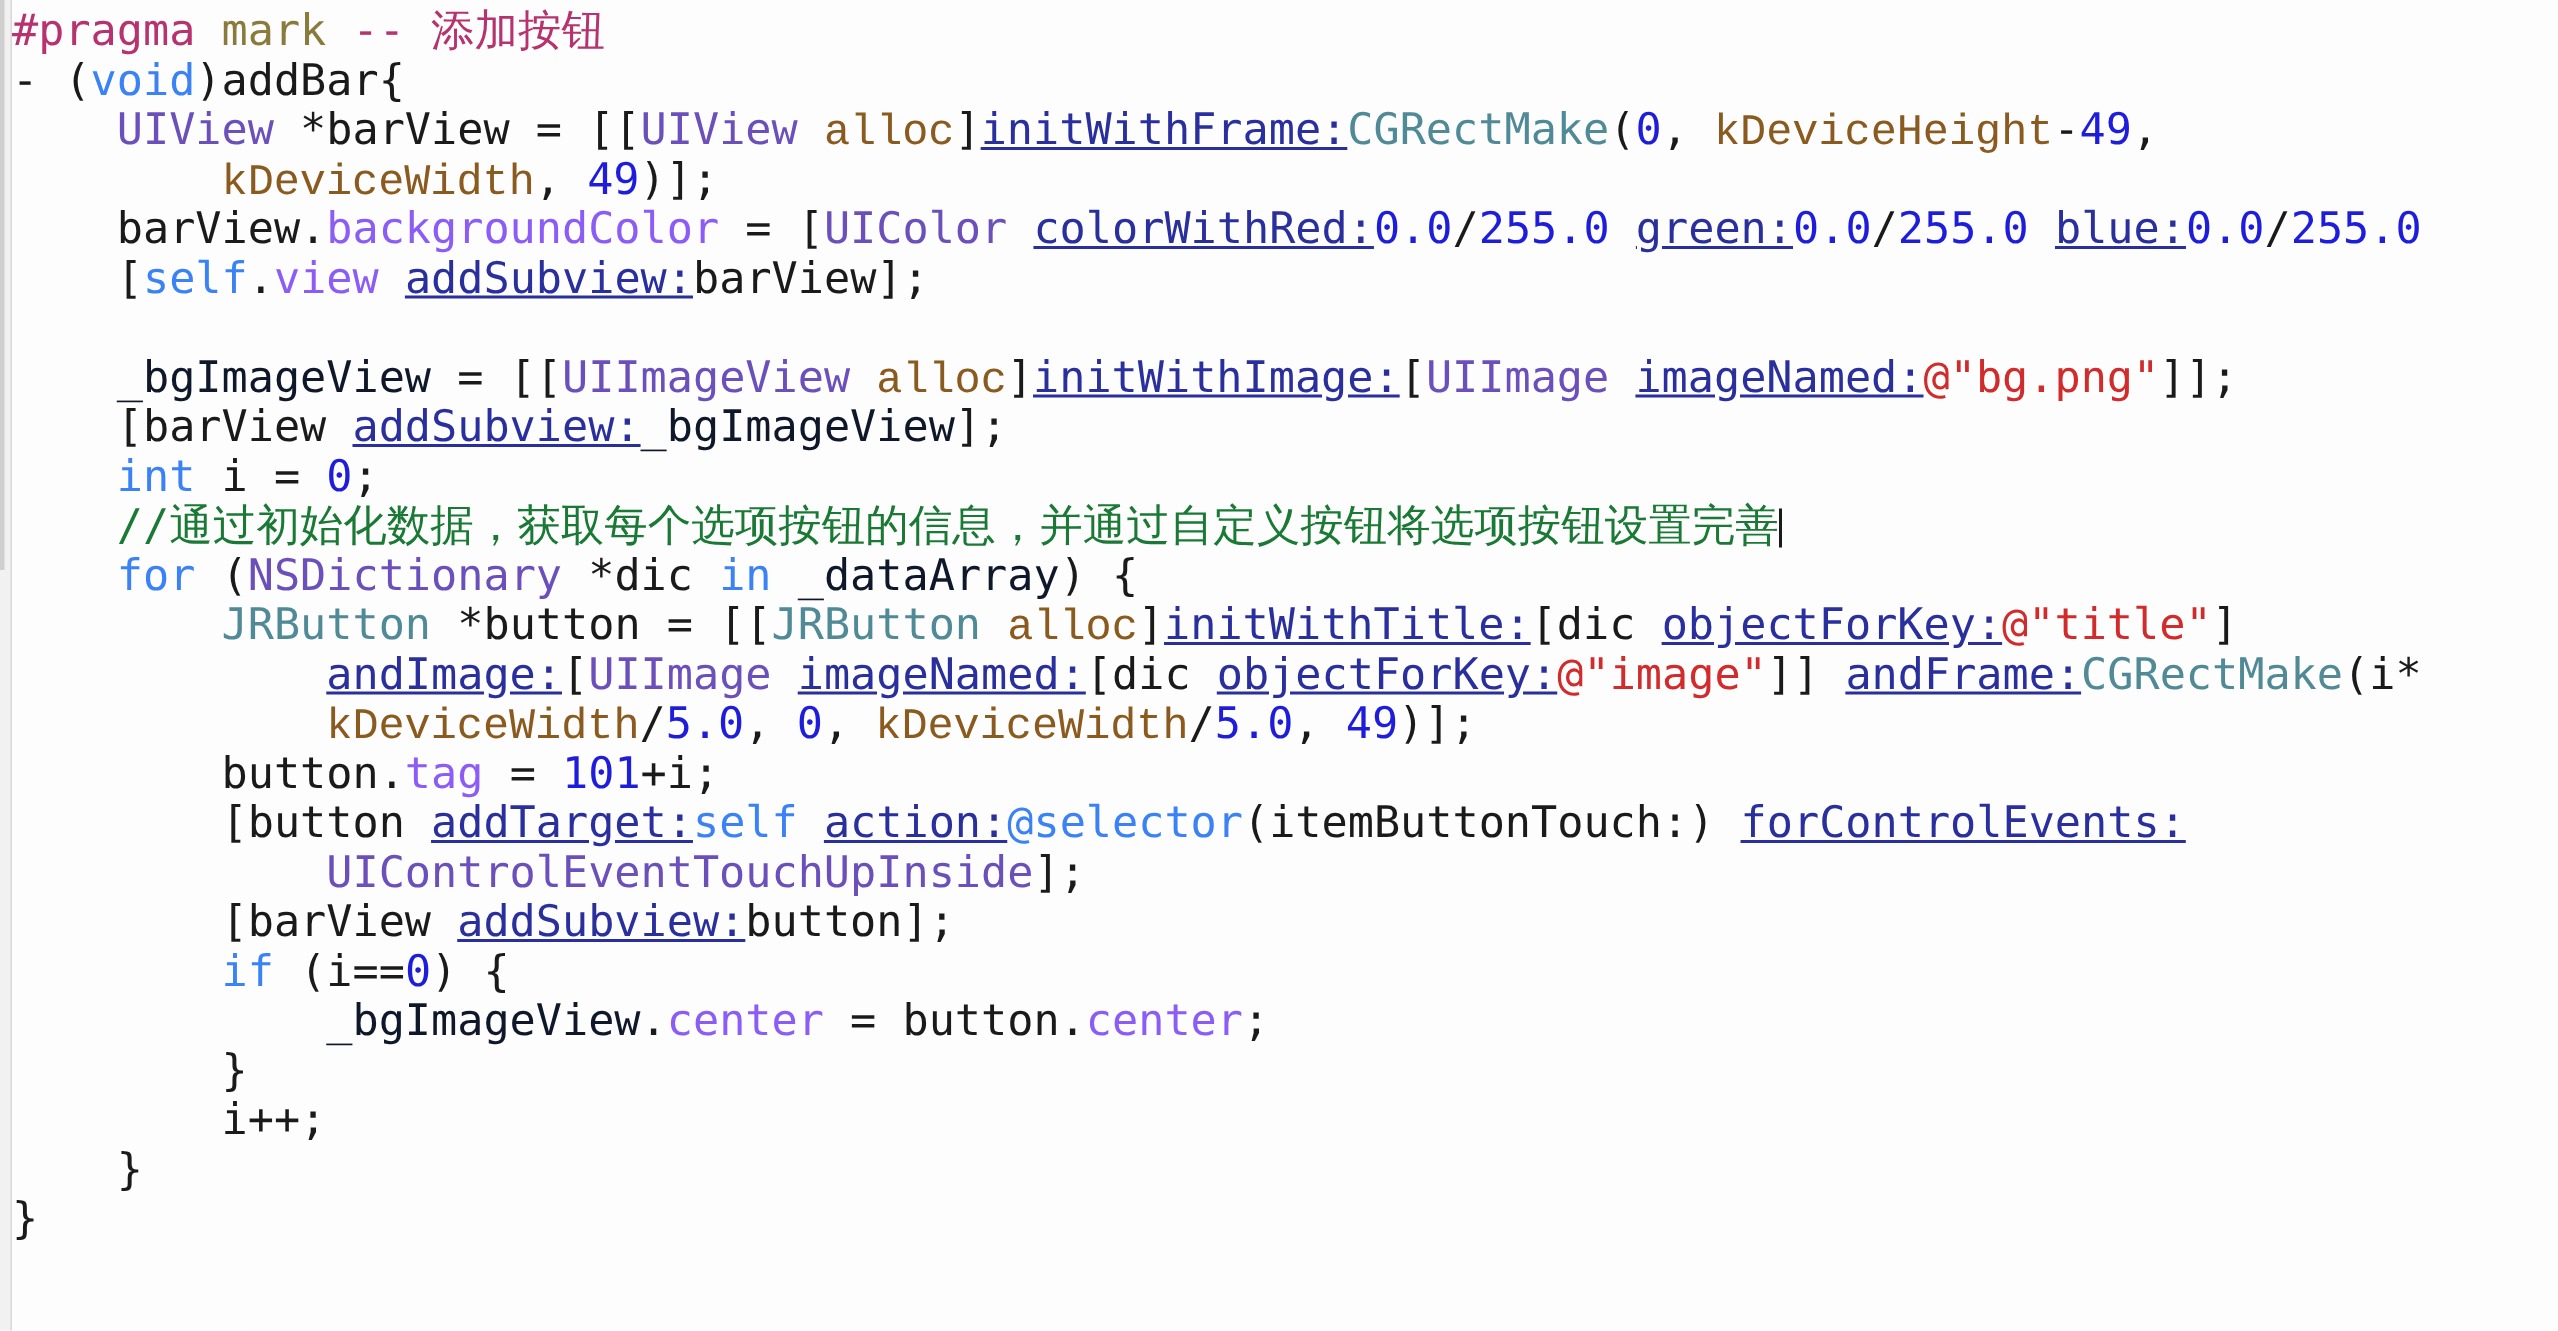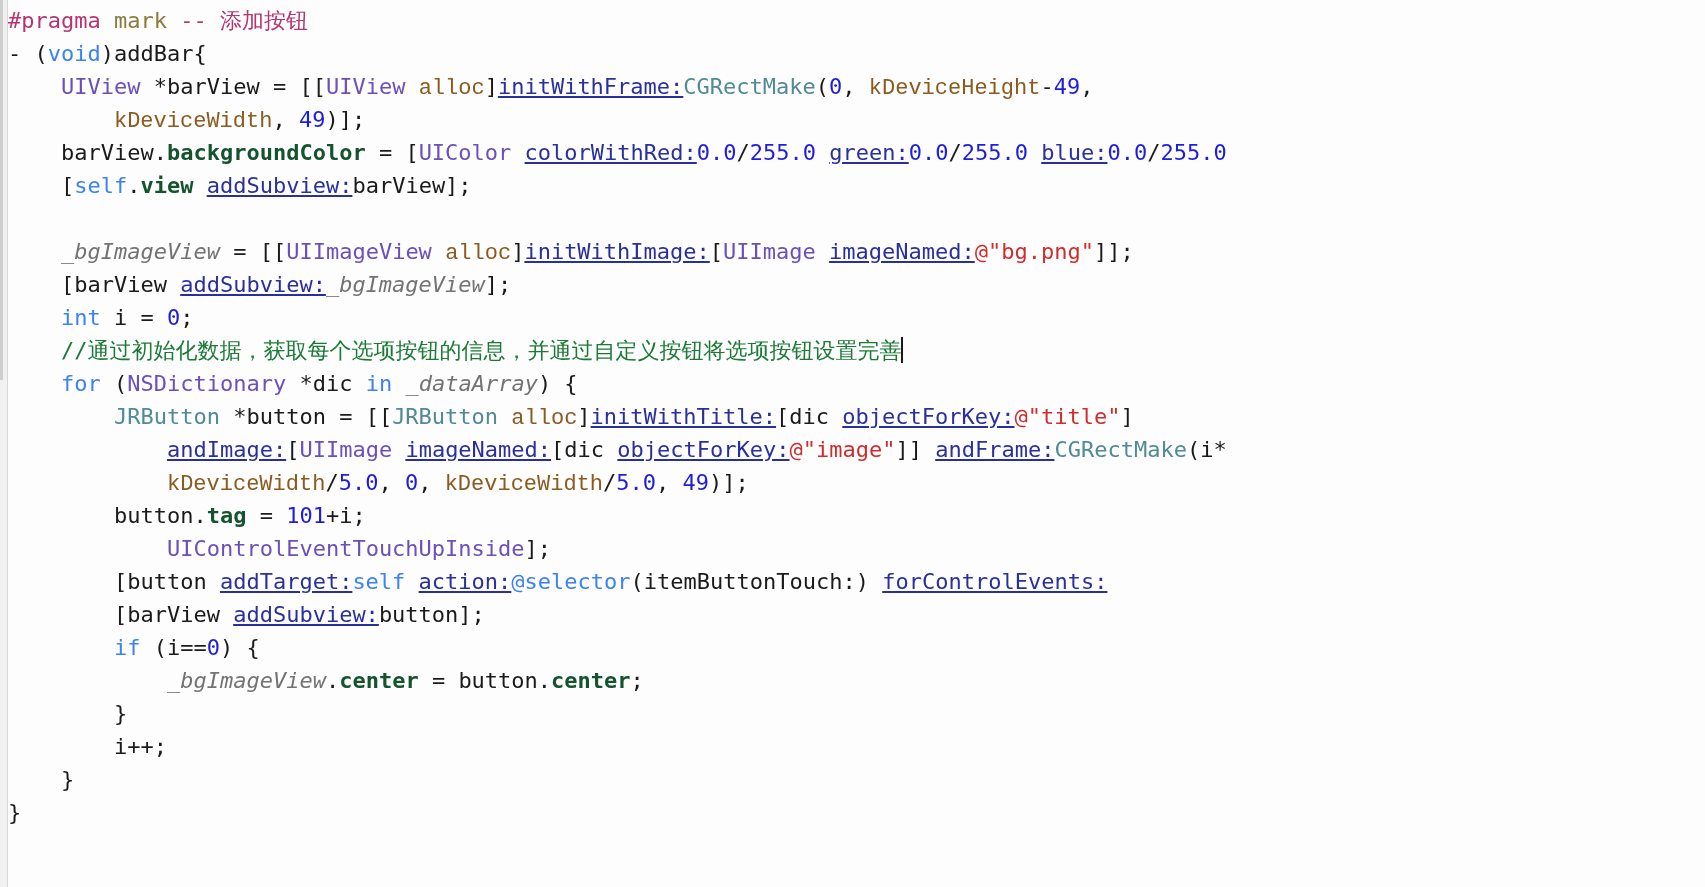--- a/index.html
+++ b/index.html
@@ -52,47 +52,47 @@
   }
 
   .code {
     position: absolute;
     left: 8px;
     top: 0;
     width: 1697px;
     padding: 4px 0 0 0;
     margin: 0;
     font-family: "DejaVu Sans Mono", "Liberation Mono", monospace;
-    font-size: 22px;
+    font-size: 29px;
     line-height: 33px;
     color: #1a1a1a;
     white-space: pre;
     letter-spacing: 0px;
   }
 
   .line {
     display: block;
     height: 33px;
     white-space: pre;
   }
 
   
   .t-plain   { color: #1a1a1a; }
   .t-pre     { color: #b7336f; }          
   .t-preword { color: #8a7a3c; }
   .t-keyword { color: #3b82f6; }          
   .t-comment { color: #1a7a35; }          
   .t-class   { color: #6b4fbb; }          
   .t-custom  { color: #4f8a96; }          
-  .t-prop    { color: #14532d; font-weight: bold; }          
+  .t-prop    { color: #8b5cf6; }          
   .t-method  { color: #2a2f9e; text-decoration: underline; }          
   .t-num     { color: #1d1ddb; }          
   .t-string  { color: #d12b2b; }          
   .t-const   { color: #8a5a1e; font-family: Liberation Mono, monospace; }          
-  .t-ivar    { color: #737373; font-style: italic; }          
+  .t-ivar    { color: #0f172a; }          
 
   
   .caret {
     display: inline-block;
     width: 2px;
     height: 26px;
     background: #1a1a1a;
     vertical-align: -5px;
     margin-left: 0px;
   }
@@ -117,22 +117,22 @@
 </span><span class="line"><span class="t-plain">    </span>
 </span><span class="line"><span class="t-plain">    </span><span class="t-ivar">_bgImageView</span><span class="t-plain"> = [[</span><span class="t-class">UIImageView</span><span class="t-plain"> </span><span class="t-const">alloc</span><span class="t-plain">]</span><span class="t-method">initWithImage:</span><span class="t-plain">[</span><span class="t-class">UIImage</span><span class="t-plain"> </span><span class="t-method">imageNamed:</span><span class="t-string">@"bg.png"</span><span class="t-plain">]];</span>
 </span><span class="line"><span class="t-plain">    [barView </span><span class="t-method">addSubview:</span><span class="t-ivar">_bgImageView</span><span class="t-plain">];</span>
 </span><span class="line"><span class="t-plain">    </span><span class="t-keyword">int</span><span class="t-plain"> i = </span><span class="t-num">0</span><span class="t-plain">;</span>
 </span><span class="line"><span class="t-plain">    </span><span class="t-comment">//通过初始化数据，获取每个选项按钮的信息，并通过自定义按钮将选项按钮设置完善</span><span class="caret"></span>
 </span><span class="line"><span class="t-plain">    </span><span class="t-keyword">for</span><span class="t-plain"> (</span><span class="t-class">NSDictionary</span><span class="t-plain"> *dic </span><span class="t-keyword">in</span><span class="t-plain"> </span><span class="t-ivar">_dataArray</span><span class="t-plain">) {</span>
 </span><span class="line"><span class="t-plain">        </span><span class="t-custom">JRButton</span><span class="t-plain"> *button = [[</span><span class="t-custom">JRButton</span><span class="t-plain"> </span><span class="t-const">alloc</span><span class="t-plain">]</span><span class="t-method">initWithTitle:</span><span class="t-plain">[dic </span><span class="t-method">objectForKey:</span><span class="t-string">@"title"</span><span class="t-plain">]</span>
 </span><span class="line"><span class="t-plain">            </span><span class="t-method">andImage:</span><span class="t-plain">[</span><span class="t-class">UIImage</span><span class="t-plain"> </span><span class="t-method">imageNamed:</span><span class="t-plain">[dic </span><span class="t-method">objectForKey:</span><span class="t-string">@"image"</span><span class="t-plain">]] </span><span class="t-method">andFrame:</span><span class="t-custom">CGRectMake</span><span class="t-plain">(i*</span>
 </span><span class="line"><span class="t-plain">            </span><span class="t-const">kDeviceWidth</span><span class="t-plain">/</span><span class="t-num">5.0</span><span class="t-plain">, </span><span class="t-num">0</span><span class="t-plain">, </span><span class="t-const">kDeviceWidth</span><span class="t-plain">/</span><span class="t-num">5.0</span><span class="t-plain">, </span><span class="t-num">49</span><span class="t-plain">)];</span>
 </span><span class="line"><span class="t-plain">        button.</span><span class="t-prop">tag</span><span class="t-plain"> = </span><span class="t-num">101</span><span class="t-plain">+i;</span>
+</span><span class="line"><span class="t-plain">        [button </span><span class="t-method">addTarget:</span><span class="t-keyword">self</span><span class="t-plain"> </span><span class="t-method">action:</span><span class="t-keyword">@selector</span><span class="t-plain">(itemButtonTouch:) </span><span class="t-method">forControlEvents:</span>
 </span><span class="line"><span class="t-plain">            </span><span class="t-class">UIControlEventTouchUpInside</span><span class="t-plain">];</span>
-</span><span class="line"><span class="t-plain">        [button </span><span class="t-method">addTarget:</span><span class="t-keyword">self</span><span class="t-plain"> </span><span class="t-method">action:</span><span class="t-keyword">@selector</span><span class="t-plain">(itemButtonTouch:) </span><span class="t-method">forControlEvents:</span>
 </span><span class="line"><span class="t-plain">        [barView </span><span class="t-method">addSubview:</span><span class="t-plain">button];</span>
 </span><span class="line"><span class="t-plain">        </span><span class="t-keyword">if</span><span class="t-plain"> (i==</span><span class="t-num">0</span><span class="t-plain">) {</span>
 </span><span class="line"><span class="t-plain">            </span><span class="t-ivar">_bgImageView</span><span class="t-plain">.</span><span class="t-prop">center</span><span class="t-plain"> = button.</span><span class="t-prop">center</span><span class="t-plain">;</span>
 </span><span class="line"><span class="t-plain">        }</span>
 </span><span class="line"><span class="t-plain">        i++;</span>
 </span><span class="line"><span class="t-plain">    }</span>
 </span><span class="line"><span class="t-plain">}</span>
 </span></pre>
 
 </div>

